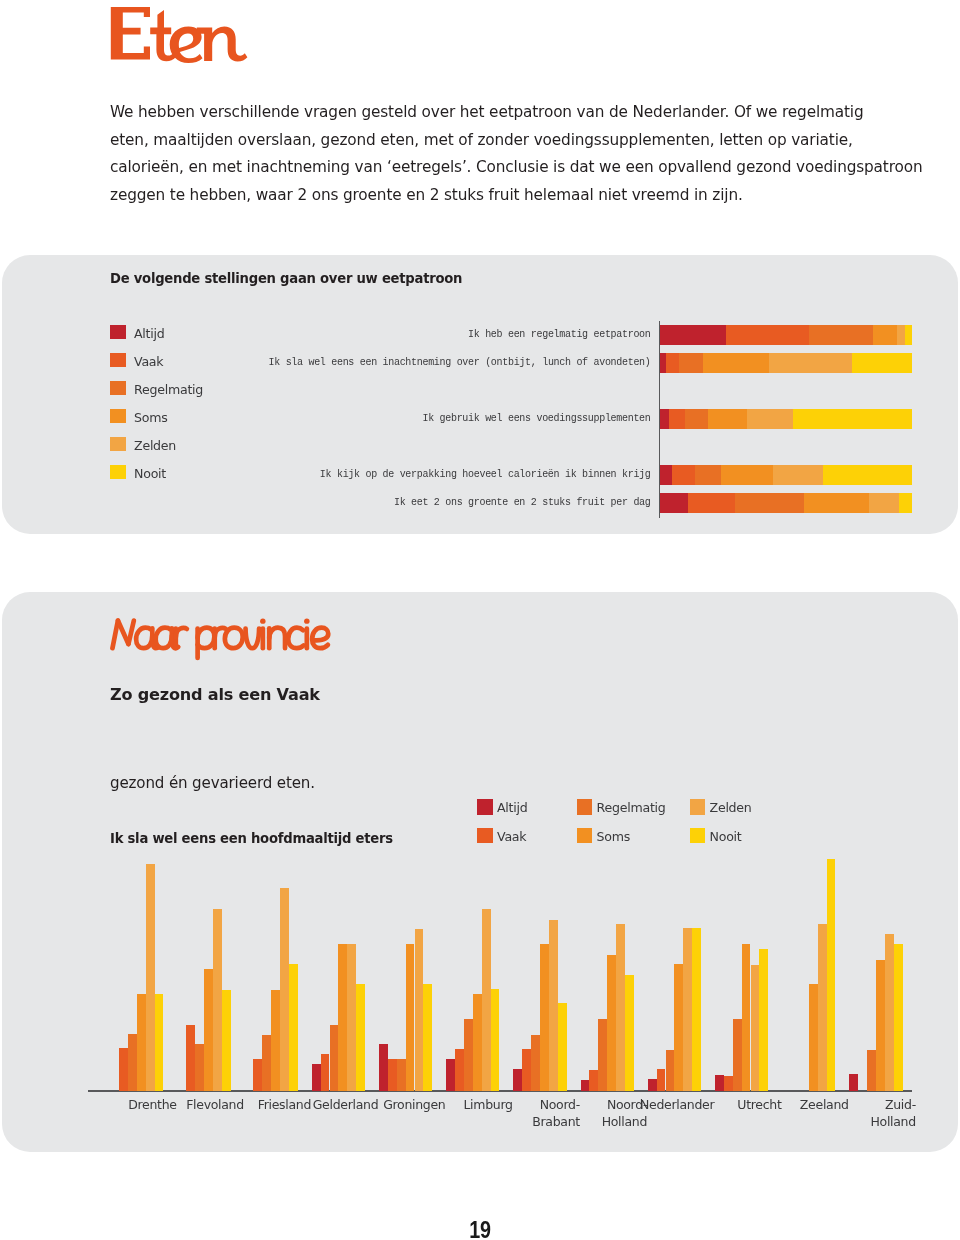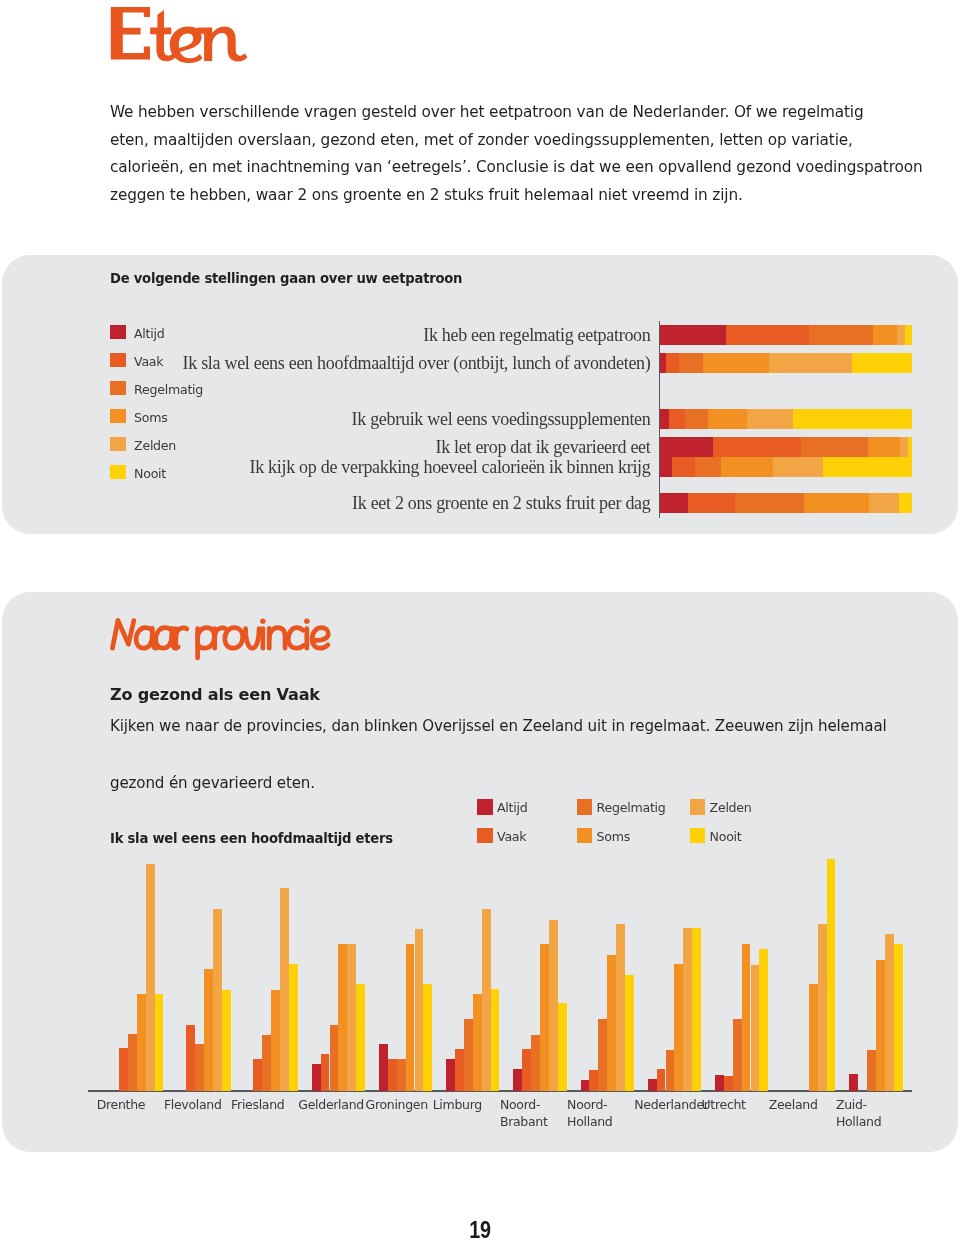--- a/index.html
+++ b/index.html
@@ -24,42 +24,42 @@
   
   #legend1{position:absolute;left:110px;top:325px;font-family:"DejaVu Sans",sans-serif;}
   #legend1 .row{position:relative;height:28px;}
   #legend1 .sw{position:absolute;left:0;top:0;width:16px;height:14px;}
   #legend1 .lb{position:absolute;left:24px;top:2.3px;font-size:12.6px;line-height:14px;
                color:#3a3a3c;letter-spacing:-0.25px;white-space:nowrap;}
   
   #chart1{position:absolute;left:270px;top:325px;width:645px;height:186px;}
   #chart1 .axisline{position:absolute;left:389.2px;top:-4.4px;width:1.2px;height:197px;background:#58595b;}
   #chart1 .crow{position:absolute;left:0;height:20px;width:645px;}
-  #chart1 .clabel{position:absolute;right:264.5px;top:1.5px;font-family:Liberation Serif, serif;
-                  font-size:18px;line-height:16px;color:#3a3a3c;white-space:nowrap;letter-spacing:-0.3px;}
+  #chart1 .clabel{position:absolute;right:264.5px;top:1.5px;font-family:Liberation Mono, monospace;
+                  font-size:10px;line-height:16px;color:#3a3a3c;white-space:nowrap;letter-spacing:-0.3px;}
   #chart1 .bar{position:absolute;left:390px;top:0;height:20px;}
   #chart1 .seg{position:absolute;top:0;height:20px;}
   
   #sec2head{position:absolute;left:110px;top:686px;font-family:"DejaVu Sans",sans-serif;
             font-size:16.1px;font-weight:bold;color:#231f20;letter-spacing:-0.2px;line-height:17px;}
   #sec2body{position:absolute;left:110px;top:712px;font-family:"DejaVu Sans",sans-serif;
             font-size:15.1px;line-height:28.35px;color:#231f20;letter-spacing:-0.15px;white-space:nowrap;}
   #chart2-title{position:absolute;left:110px;top:831px;font-family:"DejaVu Sans",sans-serif;
                 font-size:13.2px;font-weight:bold;color:#231f20;letter-spacing:-0.25px;}
   
   #legend2{position:absolute;left:477px;top:799px;width:330px;font-family:"DejaVu Sans",sans-serif;}
   #legend2 .cell{position:absolute;}
   #legend2 .sw{position:absolute;left:0;top:0;width:15.5px;height:15.5px;}
   #legend2 .lb{position:absolute;left:20px;top:2px;font-size:12.6px;line-height:14px;
                color:#3a3a3c;white-space:nowrap;letter-spacing:-0.25px;}
   
   #chart2{position:absolute;left:0;top:0;width:960px;height:1240px;pointer-events:none;}
   .gbar{position:absolute;}
   .xlab{position:absolute;font-family:"DejaVu Sans",sans-serif;font-size:12.5px;color:#3a3a3c;
-        text-align:left;line-height:16.5px;letter-spacing:-0.3px;}
+        text-align:right;line-height:16.5px;letter-spacing:-0.3px;}
   #baseline{position:absolute;left:88px;top:1090.4px;width:824px;height:1.2px;background:#58595b;}
   
   #pagenum{position:absolute;left:0;top:1218px;width:960px;text-align:center;
            font-family:"Liberation Sans",sans-serif;font-size:23.5px;font-weight:bold;
            color:#1a1a1a;letter-spacing:-0.3px;line-height:24px;
            transform:scaleX(0.84);transform-origin:480px 0;}
 </style>
 </head>
 <body>
 
@@ -113,53 +113,42 @@
     <div class="bar">
         <i class="seg" style="left:0.00px;width:66.02px;background:#bf222d"></i>
         <i class="seg" style="left:66.02px;width:82.91px;background:#e85b22"></i>
         <i class="seg" style="left:148.93px;width:64.01px;background:#e87024"></i>
         <i class="seg" style="left:212.94px;width:23.94px;background:#f29021"></i>
         <i class="seg" style="left:236.88px;width:8.06px;background:#f2a544"></i>
         <i class="seg" style="left:244.94px;width:7.06px;background:#fdd106"></i>
       </div>
   </div>
   <div class="crow" style="top:28.0px">
-    <div class="clabel">Ik sla wel eens een hoofdmaaltijd over (ontbijt, lunch of avondeten)</div>
+    <div class="clabel">Ik sla wel eens een inachtneming over (ontbijt, lunch of avondeten)</div>
     <div class="bar">
         <i class="seg" style="left:0.00px;width:6.05px;background:#bf222d"></i>
         <i class="seg" style="left:6.05px;width:13.10px;background:#e85b22"></i>
         <i class="seg" style="left:19.15px;width:23.94px;background:#e87024"></i>
         <i class="seg" style="left:43.09px;width:66.02px;background:#f29021"></i>
         <i class="seg" style="left:109.12px;width:82.91px;background:#f2a544"></i>
         <i class="seg" style="left:192.02px;width:59.98px;background:#fdd106"></i>
       </div>
   </div>
   <div class="crow" style="top:84.0px">
     <div class="clabel">Ik gebruik wel eens voedingssupplementen</div>
     <div class="bar">
         <i class="seg" style="left:0.00px;width:9.07px;background:#bf222d"></i>
         <i class="seg" style="left:9.07px;width:15.88px;background:#e85b22"></i>
         <i class="seg" style="left:24.95px;width:22.93px;background:#e87024"></i>
         <i class="seg" style="left:47.88px;width:39.06px;background:#f29021"></i>
         <i class="seg" style="left:86.94px;width:46.12px;background:#f2a544"></i>
         <i class="seg" style="left:133.06px;width:118.94px;background:#fdd106"></i>
       </div>
   </div>
-  <div class="crow" style="top:112.0px">
-    <div class="clabel">Ik let erop dat ik gevarieerd eet</div>
-    <div class="bar">
-        <i class="seg" style="left:0.00px;width:53.17px;background:#bf222d"></i>
-        <i class="seg" style="left:53.17px;width:88.20px;background:#e85b22"></i>
-        <i class="seg" style="left:141.37px;width:67.03px;background:#e87024"></i>
-        <i class="seg" style="left:208.40px;width:31.75px;background:#f29021"></i>
-        <i class="seg" style="left:240.16px;width:8.06px;background:#f2a544"></i>
-        <i class="seg" style="left:248.22px;width:3.78px;background:#fdd106"></i>
-      </div>
-  </div>
-  <div class="crow" style="top:132px">
+  <div class="crow" style="top:140.0px">
     <div class="clabel">Ik kijk op de verpakking hoeveel calorieën ik binnen krijg</div>
     <div class="bar">
         <i class="seg" style="left:0.00px;width:12.10px;background:#bf222d"></i>
         <i class="seg" style="left:12.10px;width:22.93px;background:#e85b22"></i>
         <i class="seg" style="left:35.03px;width:25.96px;background:#e87024"></i>
         <i class="seg" style="left:60.98px;width:51.91px;background:#f29021"></i>
         <i class="seg" style="left:112.90px;width:49.90px;background:#f2a544"></i>
         <i class="seg" style="left:162.79px;width:88.96px;background:#fdd106"></i>
       </div>
   </div>
@@ -200,21 +189,21 @@
   <path transform="translate(167.4,0)" d="M2.0,36.4 L2.0,15.2"></path>
   <path transform="translate(167.4,0)" d="M2.0,25.8 C2.0,19.2 5.8,14.6 11.2,14.6 C16.2,14.6 18.8,18.0 18.8,23.8 L18.8,36.4"></path>
   <path transform="translate(189.0,0)" d="M16.4,17.2 C14.6,15.5 12.4,14.6 9.8,14.6 C4.6,14.6 0.6,19.8 0.6,26.6 C0.6,32.6 4.2,36.4 9.8,36.4 C12.6,36.4 15.0,35.4 17.0,33.4"></path>
   <path transform="translate(207.0,0)" d="M2.4,15.4 L2.4,36.4"></path>
   <circle transform="translate(207.0,0)" cx="2.4" cy="7.6" r="2.9" fill="#e8551f" stroke="none"></circle>
   <path transform="translate(214.2,0)" d="M17.6,32.8 C15.4,35.2 12.6,36.4 9.4,36.4 C4.2,36.4 0.8,32.6 0.8,26.8 C0.8,19.8 5.0,14.6 10.8,14.6 C15.2,14.6 18.0,17.2 18.0,21.0 C18.0,25.4 13.8,27.8 5.2,28.0 L1.0,28.0"></path>
  </g>
 </svg>
 </div>
 <div id="sec2head">Zo gezond als een Vaak</div>
-<div id="sec2body"><span>Kijken we naar de provincies, dan blinken Overijssel en Zeeland uit in regelmaat. Zeeuwen zijn helemaal</span><br><br><span>gezond én gevarieerd eten.</span></div>
+<div id="sec2body"><br><br><span>gezond én gevarieerd eten.</span></div>
 <div id="chart2-title">Ik sla wel eens een hoofdmaaltijd eters</div>
 <div id="legend2">
   <div class="cell" style="left:0.0px;top:0.0px">
       <span class="sw" style="background:#bf222d"></span>
       <span class="lb">Altijd</span>
     </div>
   <div class="cell" style="left:0.0px;top:28.9px">
       <span class="sw" style="background:#e85b22"></span>
       <span class="lb">Vaak</span>
     </div>

